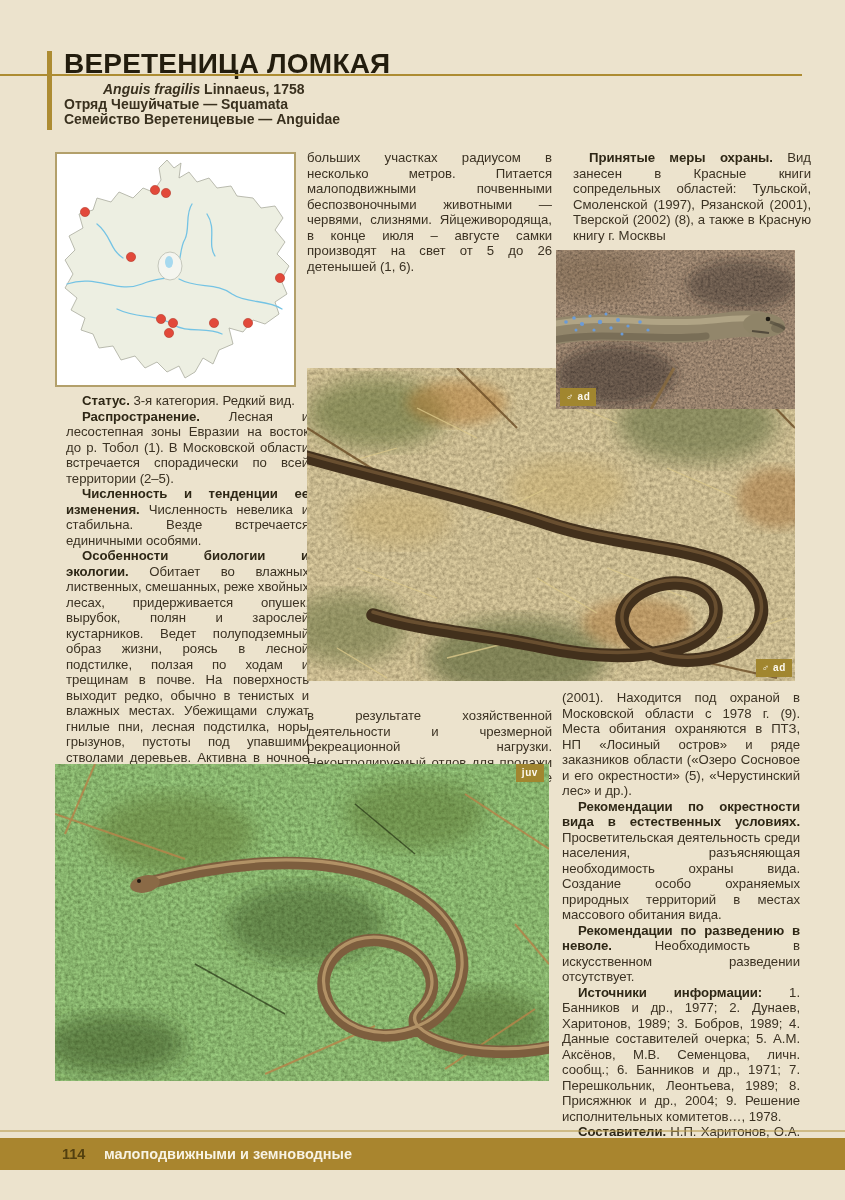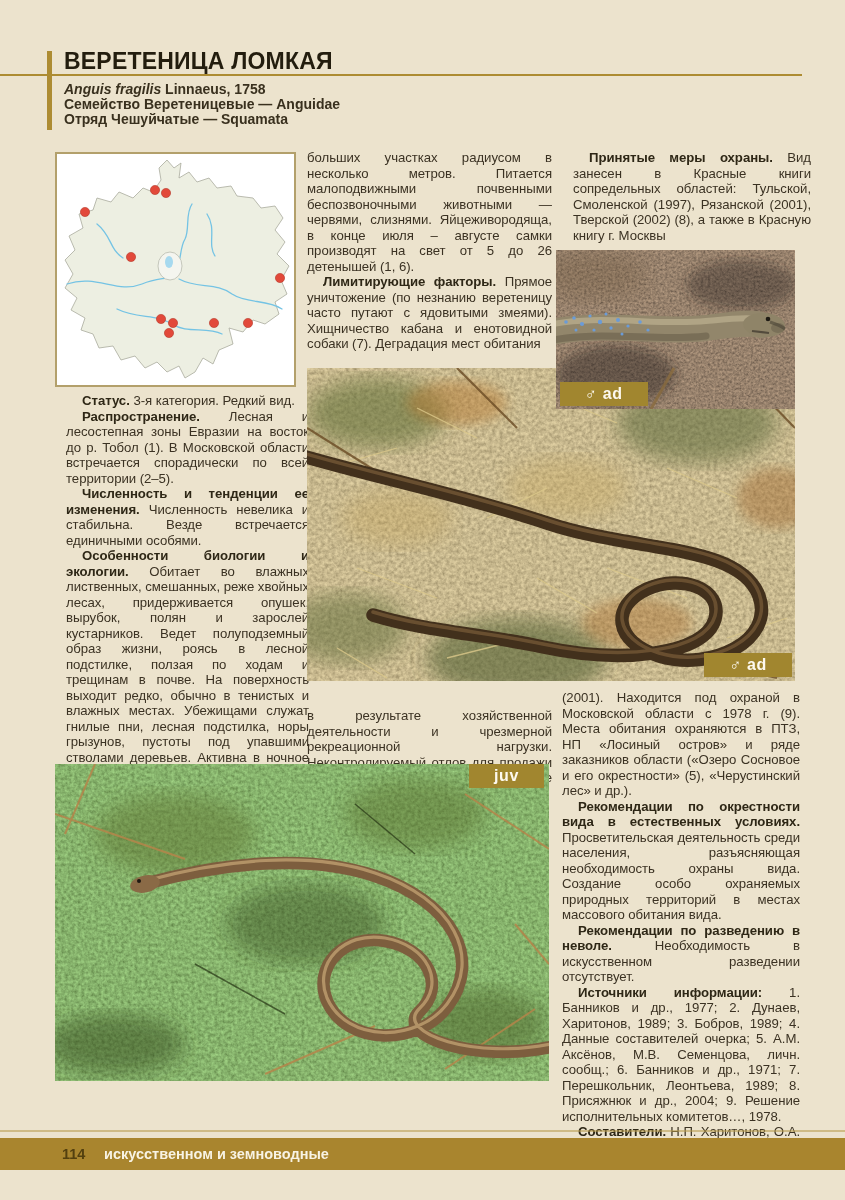--- a/index.html
+++ b/index.html
@@ -1,26 +1,26 @@
 <!DOCTYPE html>
 <html><head>
 <meta charset="utf-8">
 <style>
   html,body{margin:0;padding:0;background:#ece3cd;}
   .page{position:relative;width:845px;height:1200px;background:#ece3cd;
         font-family:"Liberation Sans",sans-serif;overflow:hidden;color:#3b3223;}
 
   
   .vbar{position:absolute;left:47px;top:51px;width:5px;height:79px;background:#ad8c32;}
-  .title{position:absolute;left:64px;top:48px;font-size:23px;font-weight:bold;
+  .title{position:absolute;left:64px;top:48px;font-size:28px;font-weight:bold;
          color:#231d0e;letter-spacing:.2px;white-space:nowrap;}
   .hrule{position:absolute;left:0;top:74px;width:802px;height:2px;background:#ad8c32;}
   .subtitles{position:absolute;left:64px;top:82px;font-size:14px;font-weight:bold;
              line-height:15px;color:#39301e;}
-  .subtitles .lat{font-style:italic;}
+  .subtitles .lat{font-style:italic;margin-left:39px;}
 
   
   .mapbox{position:absolute;left:55px;top:152px;width:237px;height:231px;
           border:2px solid #b3a06b;background:#ffffff;}
   .region{fill:#edefe2;stroke:#a9ab9d;stroke-width:.8;}
   .river{fill:none;stroke:#74c3e4;stroke-width:1.3;stroke-linecap:round;}
   .occ-dot{fill:#e2493a;stroke:#b53526;stroke-width:.6;}
 
   
   .col{position:absolute;font-size:13.2px;line-height:15.5px;text-align:justify;
@@ -28,22 +28,22 @@
   .col p{margin:0;}
   .col p.indent{text-indent:16px;}
   .lead{font-weight:bold;color:#2e2716;}
 
   
   .photo{position:absolute;overflow:hidden;}
   .photo svg{display:block;}
   #photo1{left:556px;top:250px;width:239px;height:159px;z-index:3;}
   #photo2{left:307px;top:368px;width:488px;height:313px;z-index:2;}
   #photo3{left:55px;top:764px;width:494px;height:317px;z-index:1;}
-  .badge{position:absolute;background:#a1862f;color:#fdf9ef;font-size:16px;
-         font-weight:bold;line-height:1;padding:4px 25px;letter-spacing:.6px;z-index:5;}
+  .badge{position:absolute;background:#a1862f;color:#fdf9ef;font-size:10px;
+         font-weight:bold;line-height:1;padding:4px 6px;letter-spacing:.6px;z-index:5;}
   #photo1 .badge{left:4px;bottom:3px;}
   #photo2 .badge{right:3px;bottom:4px;}
   #photo3 .badge{right:5px;top:0;}
 
   
   .foot-hairline{position:absolute;left:0;top:1130px;width:845px;height:2px;
                  background:#b89a4a;opacity:.55;}
   .footer-bar{position:absolute;left:0;top:1138px;width:845px;height:32px;
               background:#a9852e;}
   .footer-bar .num{position:absolute;left:62px;top:0;line-height:32px;
@@ -77,22 +77,22 @@
   </defs>
 </svg>
 
 <div class="page">
 
   <div class="vbar"></div>
   <div class="title">ВЕРЕТЕНИЦА ЛОМКАЯ</div>
   <div class="hrule"></div>
   <div class="subtitles">
     <div><span class="lat">Anguis fragilis</span><span> Linnaeus, 1758</span></div>
+    <div>Отряд Чешуйчатые — Squamata</div>
     <div>Семейство Веретеницевые — Anguidae</div>
-    <div>Отряд Чешуйчатые — Squamata</div>
   </div>
 
   <div class="mapbox">
     <svg viewBox="0 0 237 231" width="237" height="231">
       <path class="region" d="M 110,6 L 117,14 L 124,9 L 122,24 L 132,18 L 140,28 L 152,24 L 160,34 L 174,32 L 180,42 L 196,44 L 204,54 L 218,52 L 226,64 L 218,76 L 228,88 L 220,100 L 232,112 L 224,126 L 230,140 L 218,148 L 222,160 L 208,170 L 196,166 L 186,178 L 172,174 L 176,190 L 162,196 L 156,210 L 146,204 L 138,218 L 128,224 L 122,212 L 110,218 L 100,208 L 88,214 L 78,202 L 64,206 L 56,192 L 42,194 L 36,180 L 24,176 L 28,164 L 14,156 L 20,144 L 8,134 L 16,120 L 8,106 L 18,96 L 12,82 L 26,74 L 22,60 L 36,56 L 40,44 L 54,48 L 62,38 L 76,44 L 86,34 L 96,38 L 104,26 L 102,14 Z"></path>
       <g>
         <path class="river" d="M 10,130 C 40,120 60,140 85,130 C 105,122 114,127 118,118"></path>
         <path class="river" d="M 118,118 C 125,108 122,95 128,85 C 133,75 128,60 135,50"></path>
         <path class="river" d="M 122,125 C 140,135 160,128 175,140 C 190,150 210,145 225,155"></path>
         <path class="river" d="M 60,155 C 80,165 100,160 115,170 C 130,180 150,172 165,180"></path>
@@ -118,21 +118,20 @@
 
   <div class="col" style="left:66px;top:393px;width:243px;">
     <p class="indent"><span class="lead">Статус.</span><span> 3-я категория. Редкий вид.</span></p>
     <p class="indent"><span class="lead">Распространение.</span><span> Лесная и лесостепная зоны Евразии на восток до р. Тобол (1). В Московской области встречается спорадически по всей территории (2–5).</span></p>
     <p class="indent"><span class="lead">Численность и тенденции ее изменения.</span><span> Численность невелика и стабильна. Везде встречается единичными особями.</span></p>
     <p class="indent"><span class="lead">Особенности биологии и экологии.</span><span> Обитает во влажных лиственных, смешанных, реже хвойных лесах, придерживается опушек, вырубок, полян и зарослей кустарников. Ведет полуподземный образ жизни, роясь в лесной подстилке, ползая по ходам и трещинам в почве. На поверхность выходит редко, обычно в тенистых и влажных местах. Убежищами служат гнилые пни, лесная подстилка, норы грызунов, пустоты под упавшими стволами деревьев. Активна в ночное время, в пасмурную погоду — и днем. Ползает медленно; всю жизнь проводит на не-</span></p>
   </div>
 
   <div class="col" style="left:307px;top:150px;width:245px;">
     <p><span>больших участках радиусом в несколько метров. Питается малоподвижными почвенными беспозвоночными животными — червями, слизнями. Яйцеживородяща, в конце июля – августе самки производят на свет от 5 до 26 детенышей (1, 6).</span></p>
-    <p class="indent"><span class="lead">Лимитирующие факторы.</span><span> Прямое уничтожение (по незнанию веретеницу часто путают с ядовитыми змеями). Хищничество кабана и енотовидной собаки (7). Деградация мест обитания</span></p>
   </div>
 
   <div class="col" style="left:562px;top:150px;width:238px;margin-left:11px;">
     <p class="indent"><span class="lead">Принятые меры охраны.</span><span> Вид занесен в Красные книги сопредельных областей: Тульской, Смоленской (1997), Рязанской (2001), Тверской (2002) (8), а также в Красную книгу г. Москвы</span></p>
   </div>
 
   <div class="col" style="left:307px;top:692px;width:245px;margin-top:16px;">
     <p><span>в результате хозяйственной деятельности и чрезмерной рекреационной нагрузки. Неконтролируемый отлов для продажи и содержания в неволе. Загрязнение местообитаний ядохимикатами.</span></p>
   </div>
 
@@ -256,16 +255,16 @@
         <ellipse cx="90" cy="120" rx="15" ry="8.5" fill="#8a6a46" transform="rotate(-12 90 120)"></ellipse>
         <circle cx="84" cy="117" r="2" fill="#1e1812"></circle>
       </g>
     </svg>
     <div class="badge">juv</div>
   </div>
 
   <div class="foot-hairline"></div>
   <div class="footer-bar">
     <span class="num">114</span>
-    <span class="sec">искусственном и земноводные</span>
+    <span class="sec">малоподвижными и земноводные</span>
   </div>
 
 </div>
 
 </body></html>

